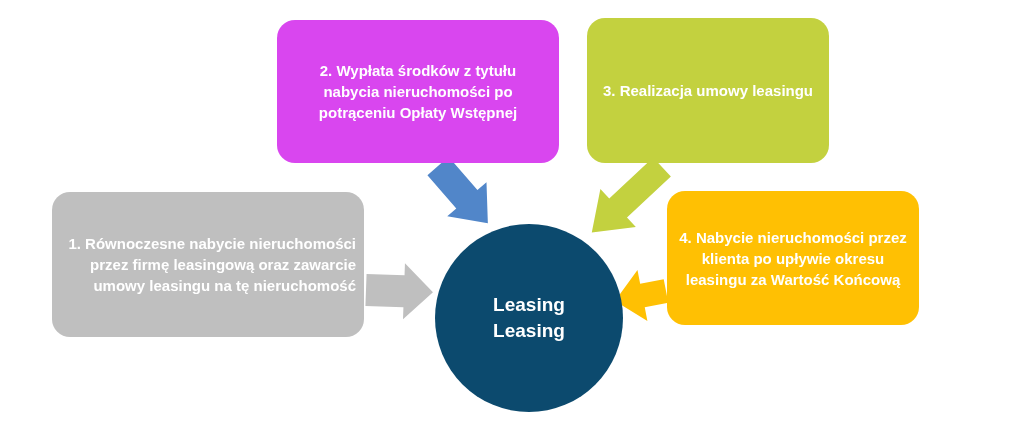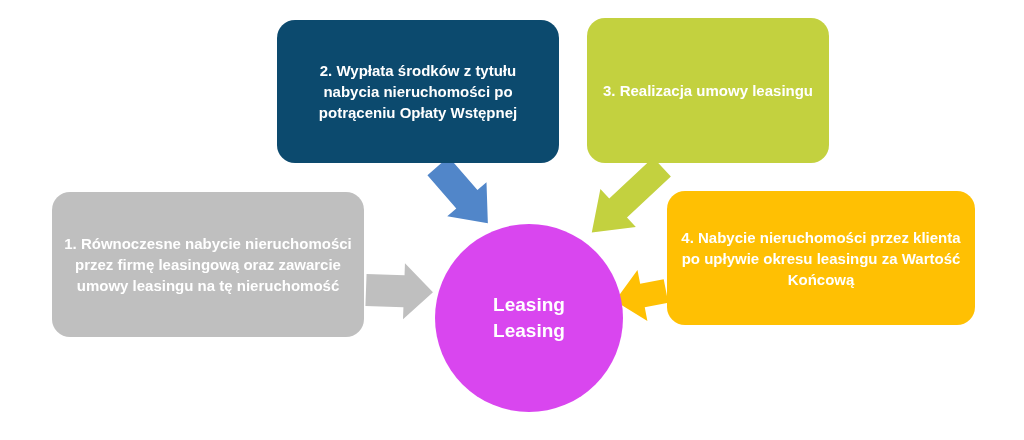--- a/index.html
+++ b/index.html
@@ -25,42 +25,43 @@
     color: #ffffff;
     font-weight: bold;
     font-size: 15px;
     line-height: 1.4;
     box-sizing: border-box;
   }
   .node-1 {
     left: 52px; top: 192px; width: 312px; height: 145px;
     background: #BFBFBF;
     padding: 10px 8px;
+    text-align: right;
   }
   .node-2 {
     left: 277px; top: 20px; width: 282px; height: 143px;
-    background: #0c4a6e;
+    background: #d946ef;
     padding: 10px 18px;
   }
   .node-3 {
     left: 587px; top: 18px; width: 242px; height: 145px;
     background: #C3D13F;
     padding: 0 14px;
   }
   .node-4 {
-    left: 667px; top: 191px; width: 308px; height: 134px;
+    left: 667px; top: 191px; width: 252px; height: 134px;
     background: #FFC003;
     padding: 10px 10px;
   }
   .hub {
     position: absolute;
     left: 435px; top: 224px;
     width: 188px; height: 188px;
     border-radius: 50%;
-    background: #d946ef;
+    background: #0c4a6e;
     display: flex;
     flex-direction: column;
     align-items: center;
     justify-content: center;
     text-align: center;
     color: #ffffff;
     font-size: 19px;
     line-height: 26px;
   }
   .hub .bold { font-weight: bold; }

